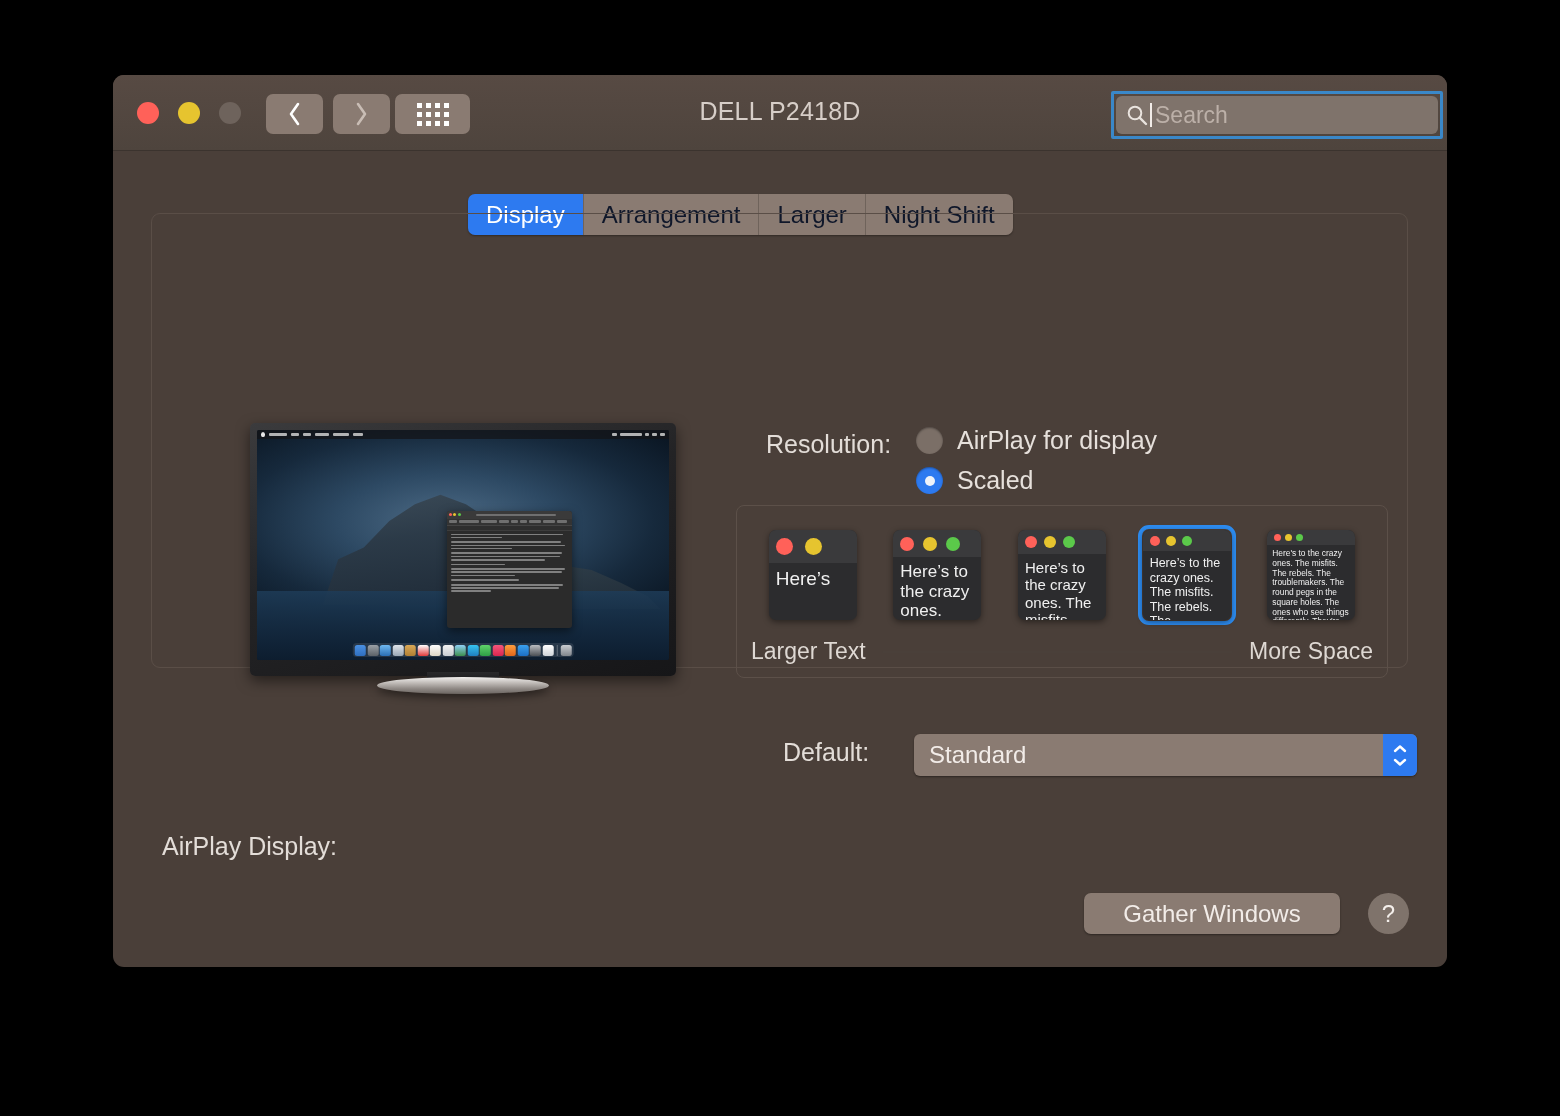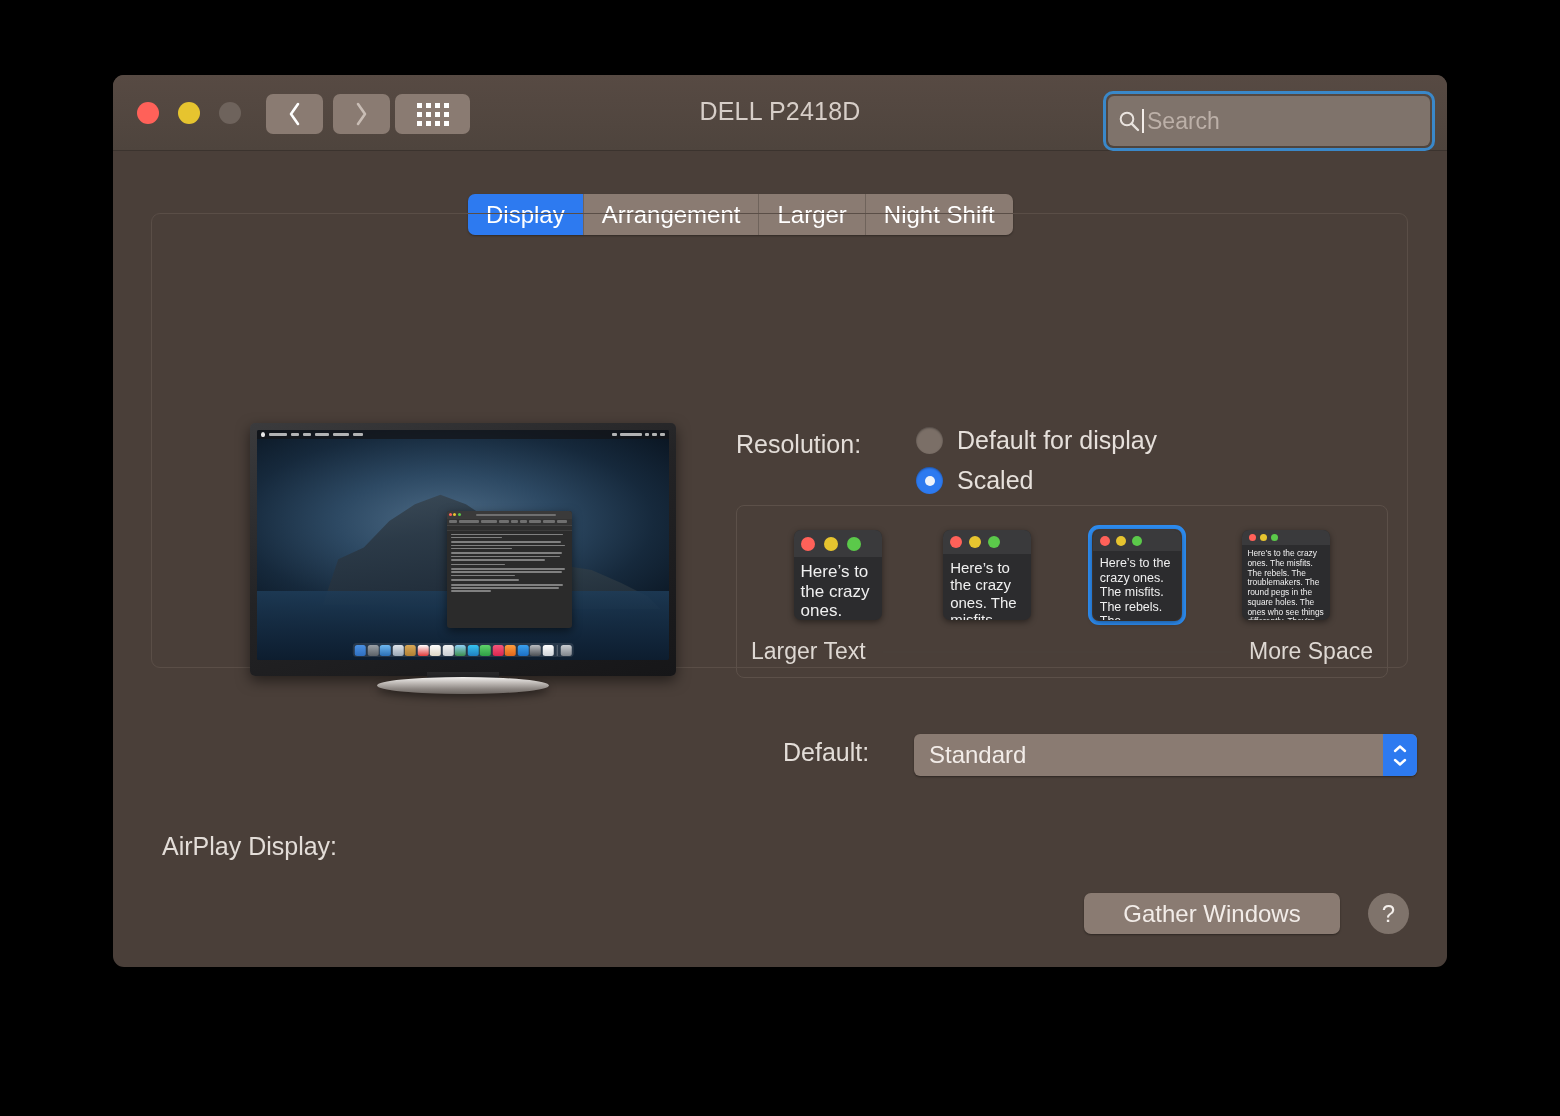--- a/index.html
+++ b/index.html
@@ -57,24 +57,24 @@
   .griddots i { width: 5px; height: 5px; background: #fff; display: block; }
 
   .wintitle {
     position: absolute; left: 0; right: 0; top: 22px;
     text-align: center;
     font-size: 25px; color: #d7cec8; letter-spacing: 0.2px;
   }
 
   
   .searchwrap {
-    position: absolute; right: 12px; top: 16px;
-    width: 332px; height: 60px;
+    position: absolute; right: 4px; top: 16px;
+    width: 332px; height: 48px;
     border: 3px solid #3a88c9;
-    border-radius: 10px;
+    border-radius: 2px;
     padding: 2px;
   }
   .searchfield {
     width: 100%; height: 100%;
     background: #7f736b;
     border-radius: 6px;
     display: flex; align-items: center;
     padding-left: 10px;
     position: relative;
   }
@@ -90,21 +90,21 @@
     display: flex;
     border-radius: 7px;
     overflow: hidden;
     box-shadow: 0 1px 2px rgba(0,0,0,0.35);
   }
   .tab {
     height: 41px;
     padding: 0 18px;
     display: flex; align-items: center; justify-content: center;
     background: #8a7b72;
-    color: #ffffff;
+    color: #0f172a;
     font-size: 24px;
     border-right: 1px solid #6f635b;
   }
   .tab:last-child { border-right: none; }
   .tab.active { background: #2d7af0; color: #ffffff; }
 
   
   .panel {
     position: absolute; left: 38px; top: 138px;
     width: 1257px; height: 455px;
@@ -198,21 +198,21 @@
   .stand-base {
     position: absolute; left: 50%; transform: translateX(-50%);
     top: 254px; width: 172px; height: 17px;
     background: linear-gradient(180deg, #f2f0ee 0%, #b9b4b0 40%, #8d8783 70%, #6b6561 100%);
     border-radius: 50%;
     box-shadow: 0 4px 9px rgba(0,0,0,0.45);
   }
 
   
   .res-label {
-    position: absolute; left: 584px; top: 216px;
+    position: absolute; left: 614px; top: 216px;
     font-size: 25px; color: #e3ddd8;
   }
   .radio-row { position: absolute; display: flex; align-items: center; gap: 14px; }
   .radio {
     width: 27px; height: 27px; border-radius: 50%;
     background: #7b6f67;
     box-shadow: inset 0 1px 2px rgba(0,0,0,0.35);
     flex: none;
     display: flex; align-items: center; justify-content: center;
   }
@@ -498,31 +498,40 @@
         </div>
       </div>
       <div class="stand-neck"></div>
       <div class="stand-base"></div>
     </div>
 
     <div class="res-label">Resolution:</div>
 
     <div class="radio-row" style="left:764px; top:212px;">
       <span class="radio"></span>
-      <span class="radio-label">Default for display</span>
+      <span class="radio-label">AirPlay for display</span>
     </div>
 
     <div class="radio-row" style="left:764px; top:252px;text-align:right;">
       <span class="radio on"></span>
       <span class="radio-label">Scaled</span>
     </div>
 
     <div class="scalebox">
       <div class="thumbs">
 
+        <div class="thumbwrap">
+          <div class="thumb t1">
+            <div class="thumb-bar">
+              <span class="tdot" style="background:#ff6159"></span>
+              <span class="tdot" style="background:#e6c42f"></span>
+            </div>
+            <div class="thumb-text">Here’s</div>
+          </div>
+        </div>
 
         <div class="thumbwrap">
           <div class="thumb t2">
             <div class="thumb-bar">
               <span class="tdot" style="background:#ff6159"></span>
               <span class="tdot" style="background:#e6c42f"></span>
               <span class="tdot" style="background:#5bc94a"></span>
             </div>
             <div class="thumb-text">Here’s to the crazy ones. The misfits.</div>
           </div>

